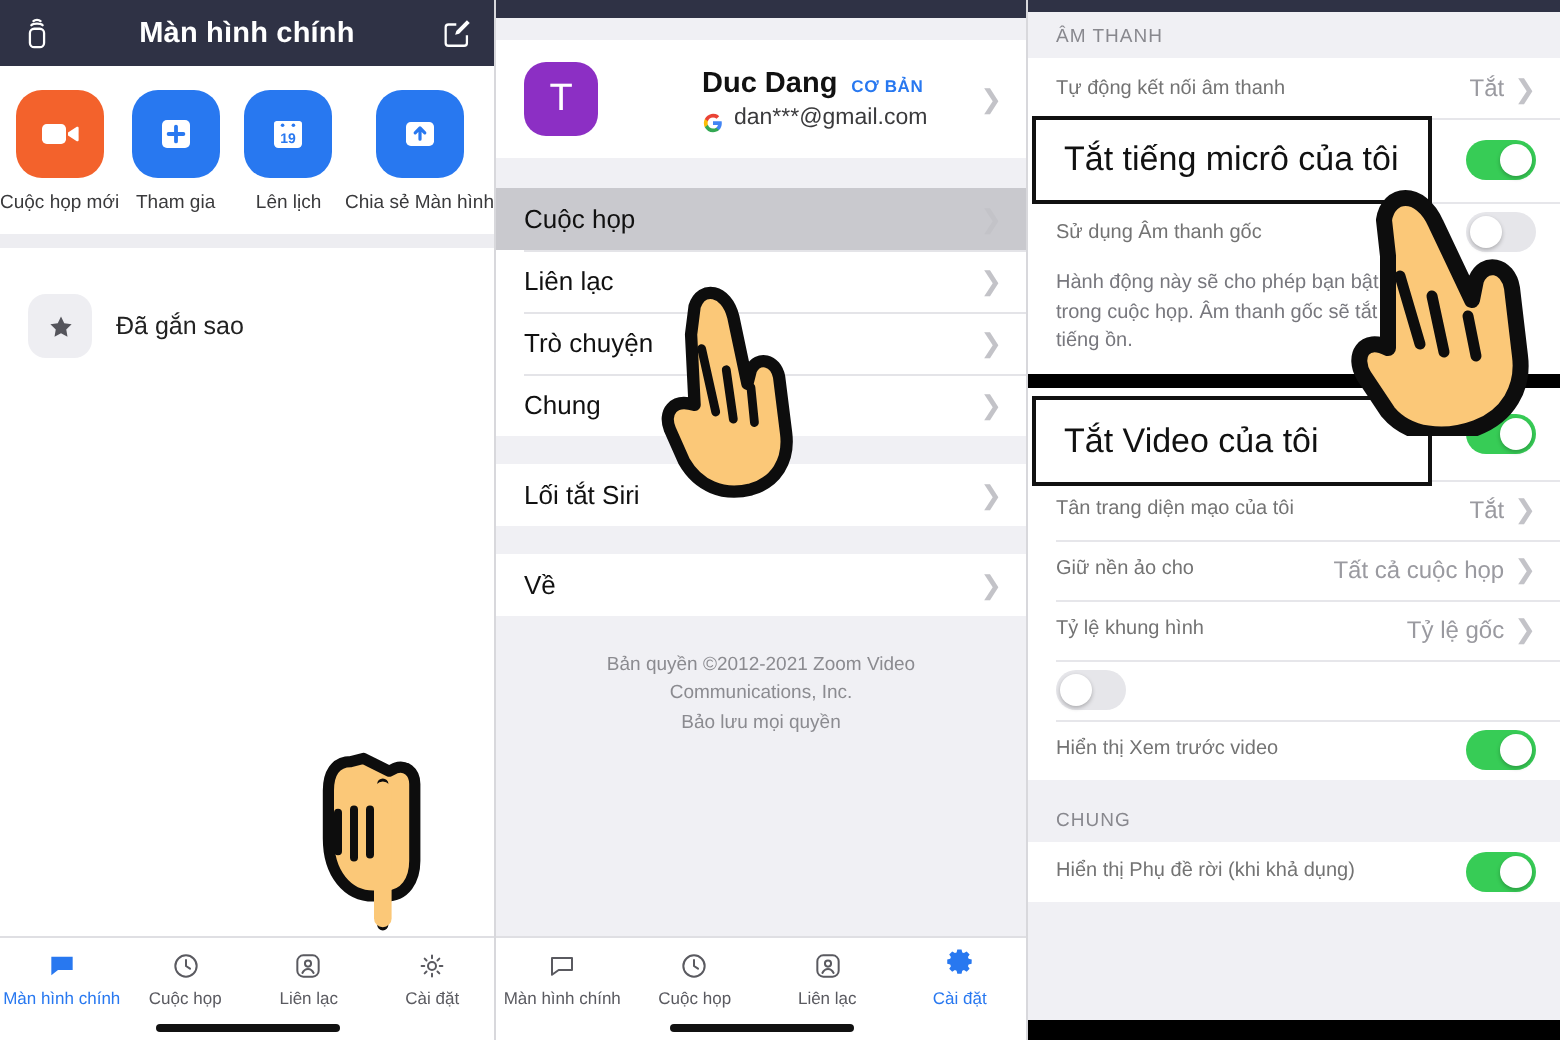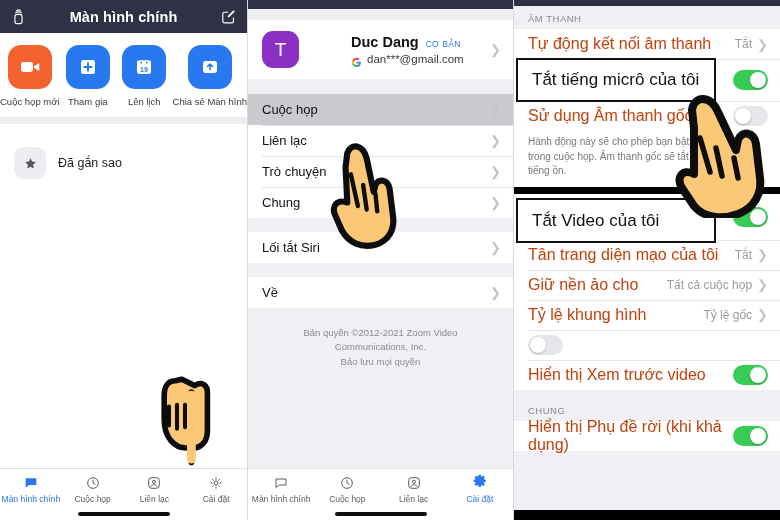--- a/index.html
+++ b/index.html
@@ -54,21 +54,21 @@
     padding: 11px 12px 11px 14px;
   }
   .avatar {
     width: 37px; height: 37px; border-radius: 11px; background: #8c2fc4;
     display: flex; align-items: center; justify-content: center;
     color: #fff; font-size: 19px; font-weight: 500; flex: 0 0 37px;
   }
   .acct-info { flex: 1; min-width: 0; margin-left: 41px; }
   .acct-line1 { display: flex; align-items: baseline; gap: 7px; }
   .acct-name { font-size: 14.5px; font-weight: 700; color: #111; }
-  .acct-badge { font-size: 8.5px; font-weight: 400; color: #2878f0; letter-spacing: .3px; }
+  .acct-badge { font-size: 8.5px; font-weight: 700; color: #2878f0; letter-spacing: .3px; }
   .acct-line2 { display: flex; align-items: center; gap: 5px; margin-top: 3px; }
   .acct-mail { font-size: 11.5px; color: #3a3a3c; }
   .gicon { width: 11px; height: 11px; flex: 0 0 11px; }
   .chev { color: #c3c3c8; font-size: 13px; line-height: 1; flex: 0 0 auto; }
 
   .p2-spacer { height: 15px; }
   .menu-group { background: #fff; }
   .menu-row {
     display: flex; align-items: center; padding: 0 12px 0 14px;
     height: 31px; background: #fff; position: relative;
@@ -88,21 +88,21 @@
   .panel3 { position: relative; width: 266px; height: 520px; background: #f0f0f4; overflow: hidden; }
   .p3-topbar { height: 6px; background: #2f3245; }
   .sec-head {
     font-size: 9.5px; color: #88888e; letter-spacing: .5px;
     padding: 7px 0 5px 14px; background: #f0f0f4;
   }
   .s-row {
     display: flex; align-items: center; background: #fff;
     padding: 0 12px 0 14px; min-height: 30px; position: relative;
   }
-  .s-row .label { flex: 1; font-size: 16px; color: #c2410c; }
+  .s-row .label { flex: 1; font-size: 10px; color: #737373; }
   .s-row .value { font-size: 12px; color: #9a9aa0; margin-right: 5px; white-space: nowrap; }
   .s-row + .s-row::before {
     content: ""; position: absolute; left: 14px; right: 0; top: 0; height: 1px; background: #e6e6ea;
   }
   .toggle {
     width: 35px; height: 20px; border-radius: 10px; position: relative; flex: 0 0 35px;
   }
   .toggle.on { background: #37cc56; }
   .toggle.off { background: #e6e6ea; }
   .toggle .knob {

